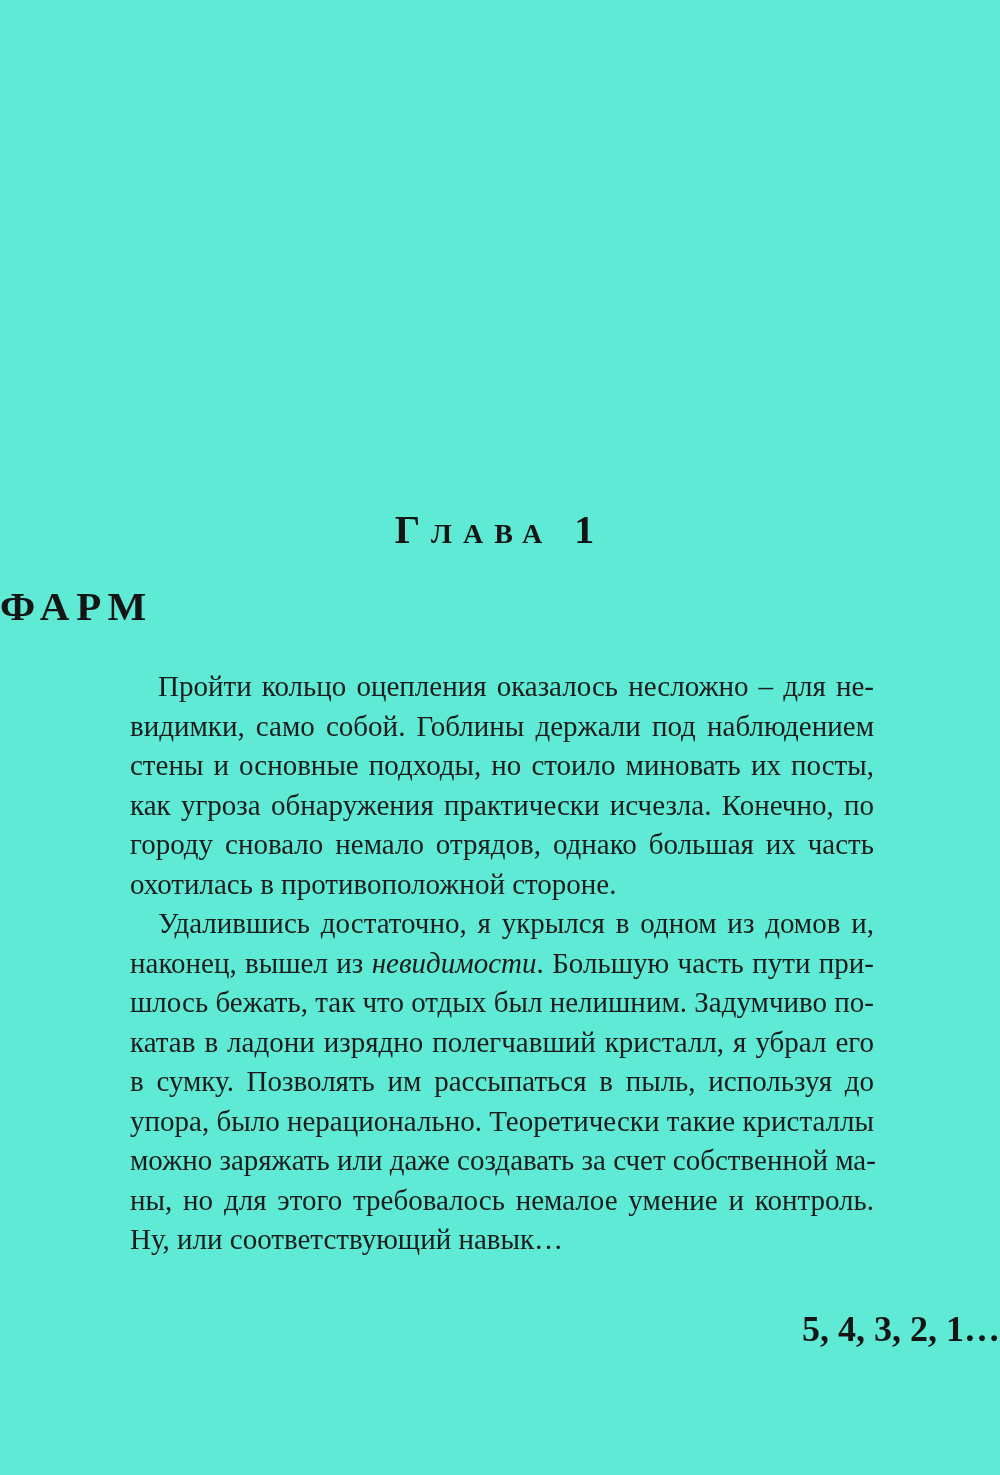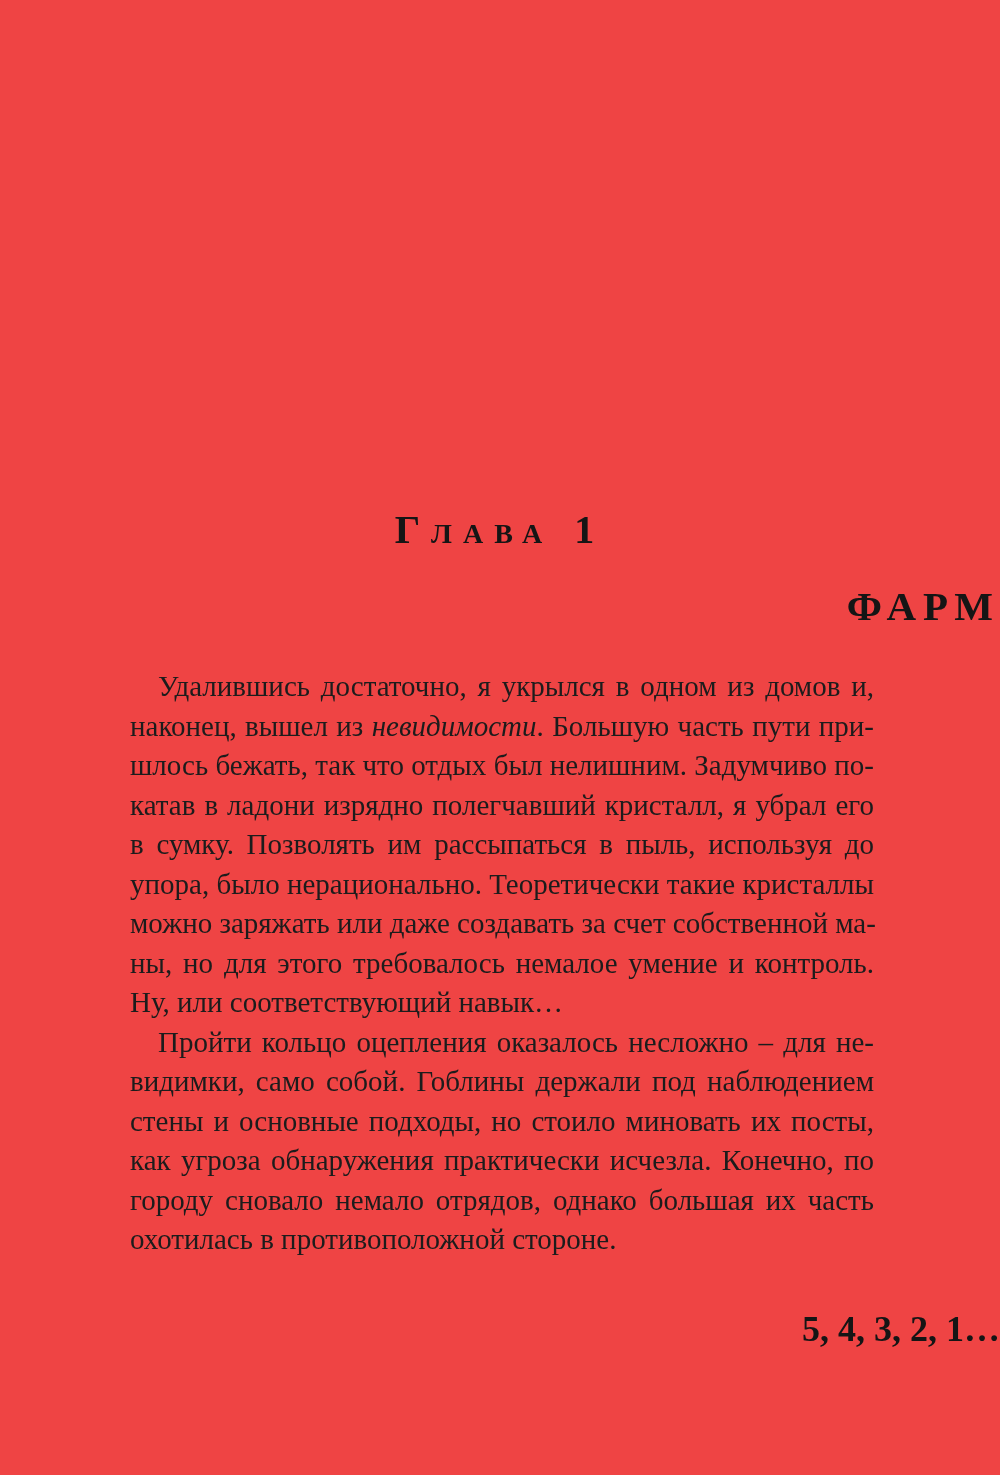--- a/index.html
+++ b/index.html
@@ -13,41 +13,41 @@
       position: relative;
       overflow: hidden;
       font-family: "Liberation Serif", "DejaVu Serif", serif;
       color: #1a1a1a;
     }
     .page {
       position: absolute;
       left: 0; top: 0;
       width: 1000px;
       height: 1475px;
-      background: #ef4444;
+      background: #5eead4;
     }
     .chapter-label {
       position: absolute;
       top: 505px;
       left: 0;
       width: 1000px;
       text-align: center;
       font-size: 40px;
       font-weight: bold;
       letter-spacing: 11px;
       line-height: 50px;
       font-variant: small-caps;
       color: #151515;
     }
     .chapter-title {
       position: absolute;
       top: 580px;
       left: 0;
       width: 1000px;
-      text-align: right;
+      text-align: left;
       font-size: 41px;
       font-weight: bold;
       letter-spacing: 7px;
       line-height: 52px;
       color: #151515;
     }
     .body-text {
       position: absolute;
       top: 667px;
       left: 130px;
@@ -85,36 +85,36 @@
 <body>
 
 <div class="page">
 
   <div class="chapter-label">Глава 1</div>
   <div class="chapter-title">ФАРМ</div>
 
   <div class="body-text">
 
     <div>
+      <span class="line" style="padding-left: 28px; text-indent: 0px; box-sizing: border-box; margin-left: 0px;"><span style="display:inline-block;width:0;"></span><span>Пройти кольцо оцепления оказалось несложно – для не-</span></span>
+      <span class="line">видимки, само собой. Гоблины держали под наблюдением</span>
+      <span class="line">стены и основные подходы, но стоило миновать их посты,</span>
+      <span class="line">как угроза обнаружения практически исчезла. Конечно, по</span>
+      <span class="line">городу сновало немало отрядов, однако большая их часть</span>
+      <span class="line last">охотилась в противоположной стороне.</span>
+    </div>
+
+    <div>
       <span class="line" style="padding-left: 28px; text-indent: 0px; box-sizing: border-box; margin-left: 0px;">Удалившись достаточно, я укрылся в одном из домов и,</span>
       <span class="line"><span>наконец, вышел из </span><span class="italic">невидимости</span><span>. Большую часть пути при-</span></span>
       <span class="line">шлось бежать, так что отдых был нелишним. Задумчиво по-</span>
       <span class="line">катав в ладони изрядно полегчавший кристалл, я убрал его</span>
       <span class="line">в сумку. Позволять им рассыпаться в пыль, используя до</span>
       <span class="line">упора, было нерационально. Теоретически такие кристаллы</span>
       <span class="line">можно заряжать или даже создавать за счет собственной ма-</span>
       <span class="line">ны, но для этого требовалось немалое умение и контроль.</span>
       <span class="line last">Ну, или соответствующий навык…</span>
     </div>
-
-    <div>
-      <span class="line" style="padding-left: 28px; text-indent: 0px; box-sizing: border-box; margin-left: 0px;"><span style="display:inline-block;width:0;"></span><span>Пройти кольцо оцепления оказалось несложно – для не-</span></span>
-      <span class="line">видимки, само собой. Гоблины держали под наблюдением</span>
-      <span class="line">стены и основные подходы, но стоило миновать их посты,</span>
-      <span class="line">как угроза обнаружения практически исчезла. Конечно, по</span>
-      <span class="line">городу сновало немало отрядов, однако большая их часть</span>
-      <span class="line last">охотилась в противоположной стороне.</span>
-    </div>
   </div>
 
   <div class="countdown">5, 4, 3, 2, 1…</div>
 
 </div>
 
 </body></html>

